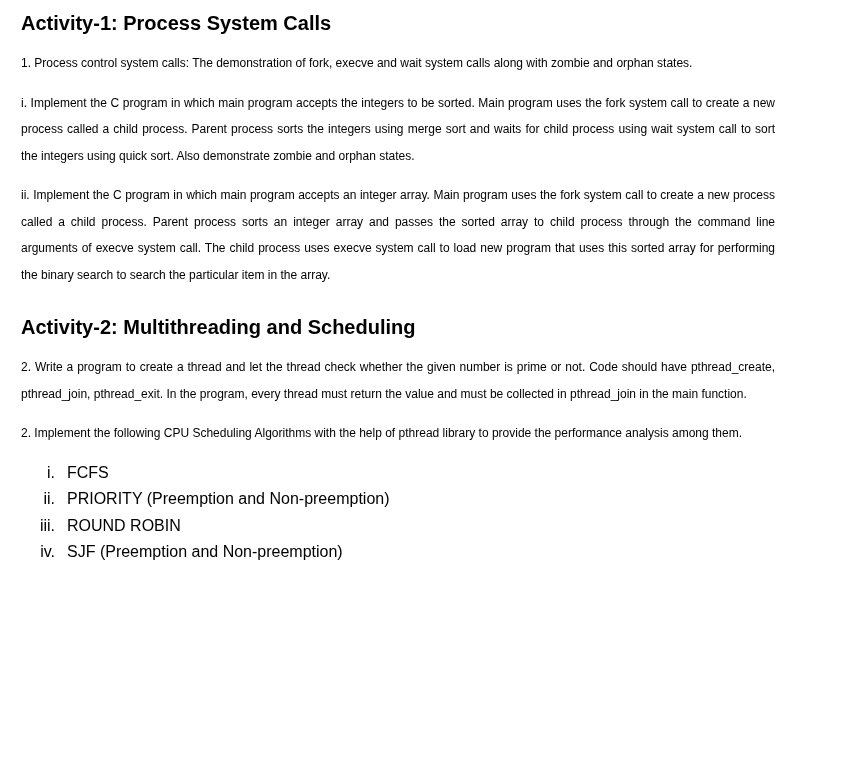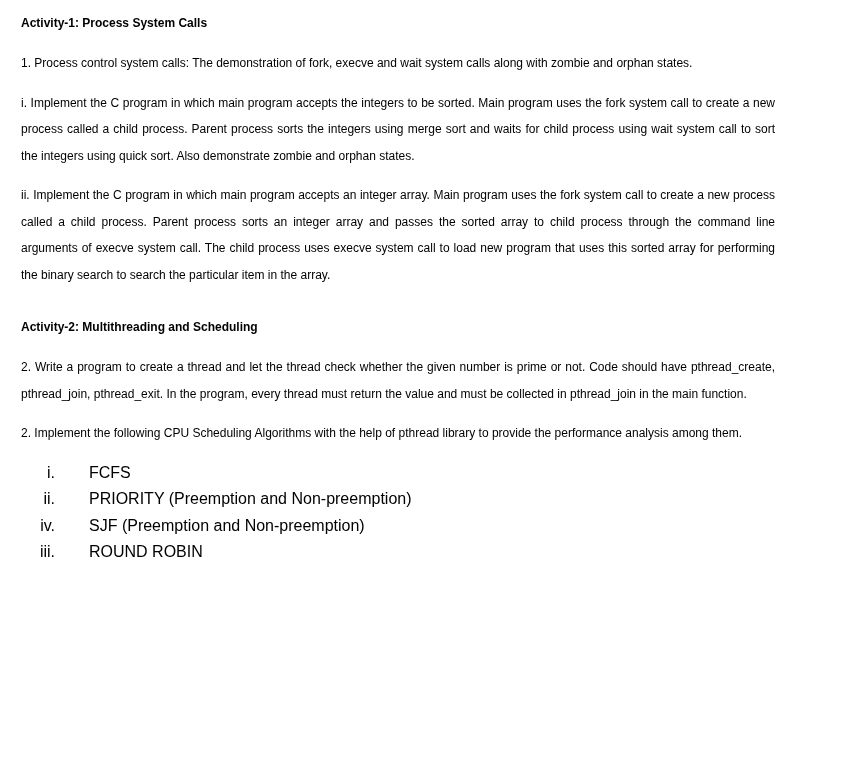--- a/index.html
+++ b/index.html
@@ -13,21 +13,21 @@
     font-family: "Liberation Sans", sans-serif;
     color: #000000;
     overflow: hidden;
   }
   .page {
     box-sizing: border-box;
     width: 851px;
     padding: 10px 76px 0 21px;
   }
   .heading {
-    font-size: 12px;
+    font-size: 20px;
     font-weight: 700;
     line-height: 26px;
     margin: 0 0 14px 0;
   }
   .para {
     font-size: 12px;
     line-height: 26.5px;
     margin: 0 0 13px 0;
   }
   .justify {
@@ -43,21 +43,21 @@
     display: flex;
     font-size: 16px;
     line-height: 26.5px;
   }
   .list-marker {
     flex: 0 0 34px;
     width: 34px;
     text-align: right;
   }
   .list-text {
-    margin-left: 34px;
+    margin-left: 12px;
   }
 </style>
 </head>
 <body>
 
 <div class="page">
 
   <h1 class="heading">Activity-1: Process System Calls</h1>
 
   <p class="para">1. Process control system calls: The demonstration of fork, execve and wait system calls along with zombie and orphan states.</p>
@@ -78,24 +78,24 @@
       <span class="list-marker">i.</span>
       <span class="list-text">FCFS</span>
     </div>
 
     <div class="list-row">
       <span class="list-marker">ii.</span>
       <span class="list-text">PRIORITY (Preemption and Non-preemption)</span>
     </div>
 
     <div class="list-row">
-      <span class="list-marker">iv.</span>
-      <span class="list-text">SJF (Preemption and Non-preemption)</span>
+      <span class="list-marker">iii.</span>
+      <span class="list-text">ROUND ROBIN</span>
     </div>
 
     <div class="list-row">
-      <span class="list-marker">iii.</span>
-      <span class="list-text">ROUND ROBIN</span>
+      <span class="list-marker">iv.</span>
+      <span class="list-text">SJF (Preemption and Non-preemption)</span>
     </div>
 
   </div>
 
 </div>
 
 </body></html>

